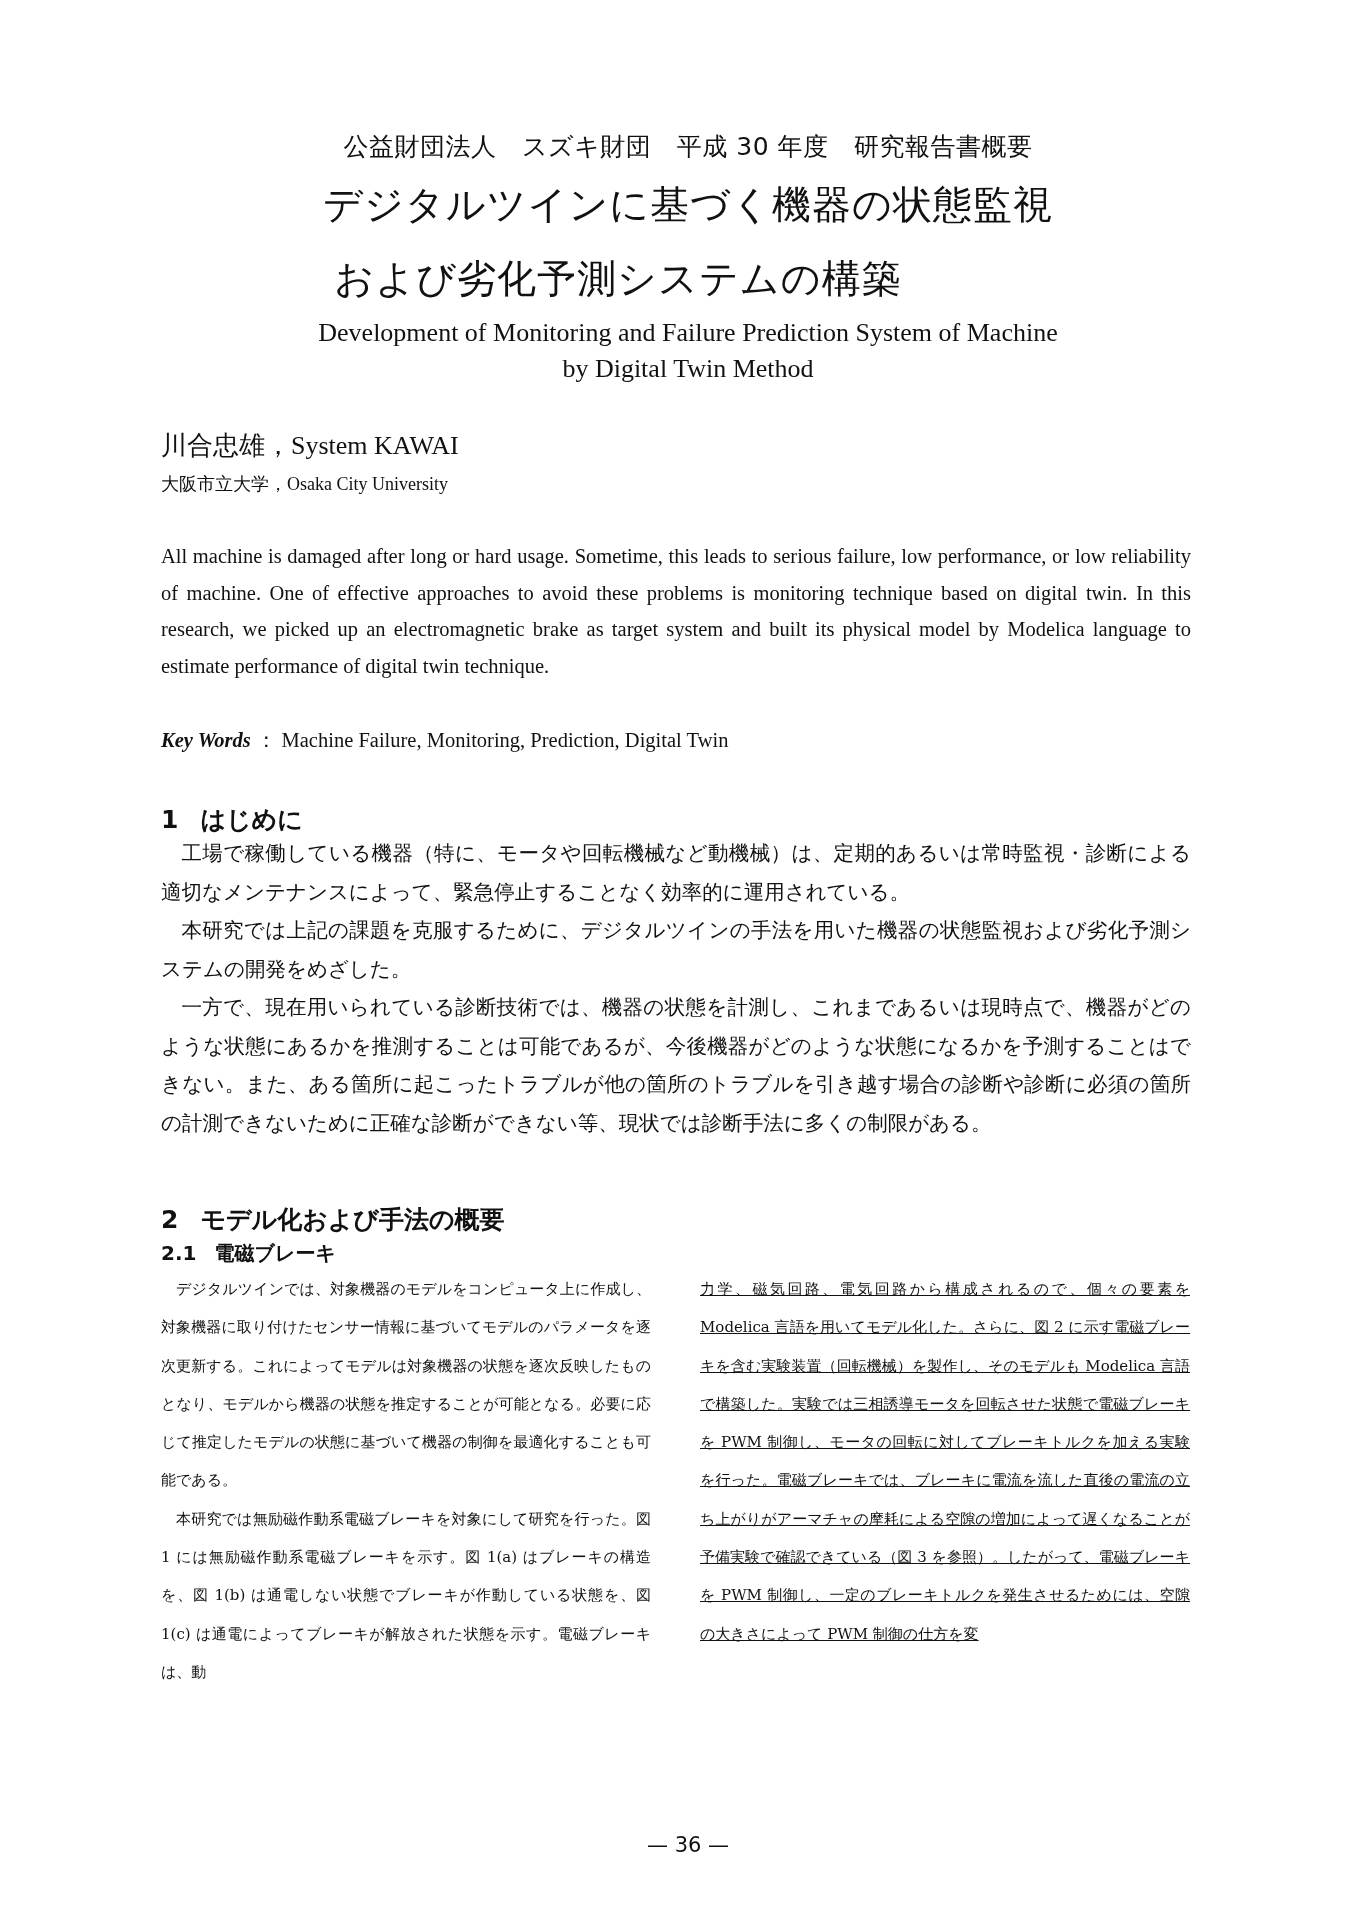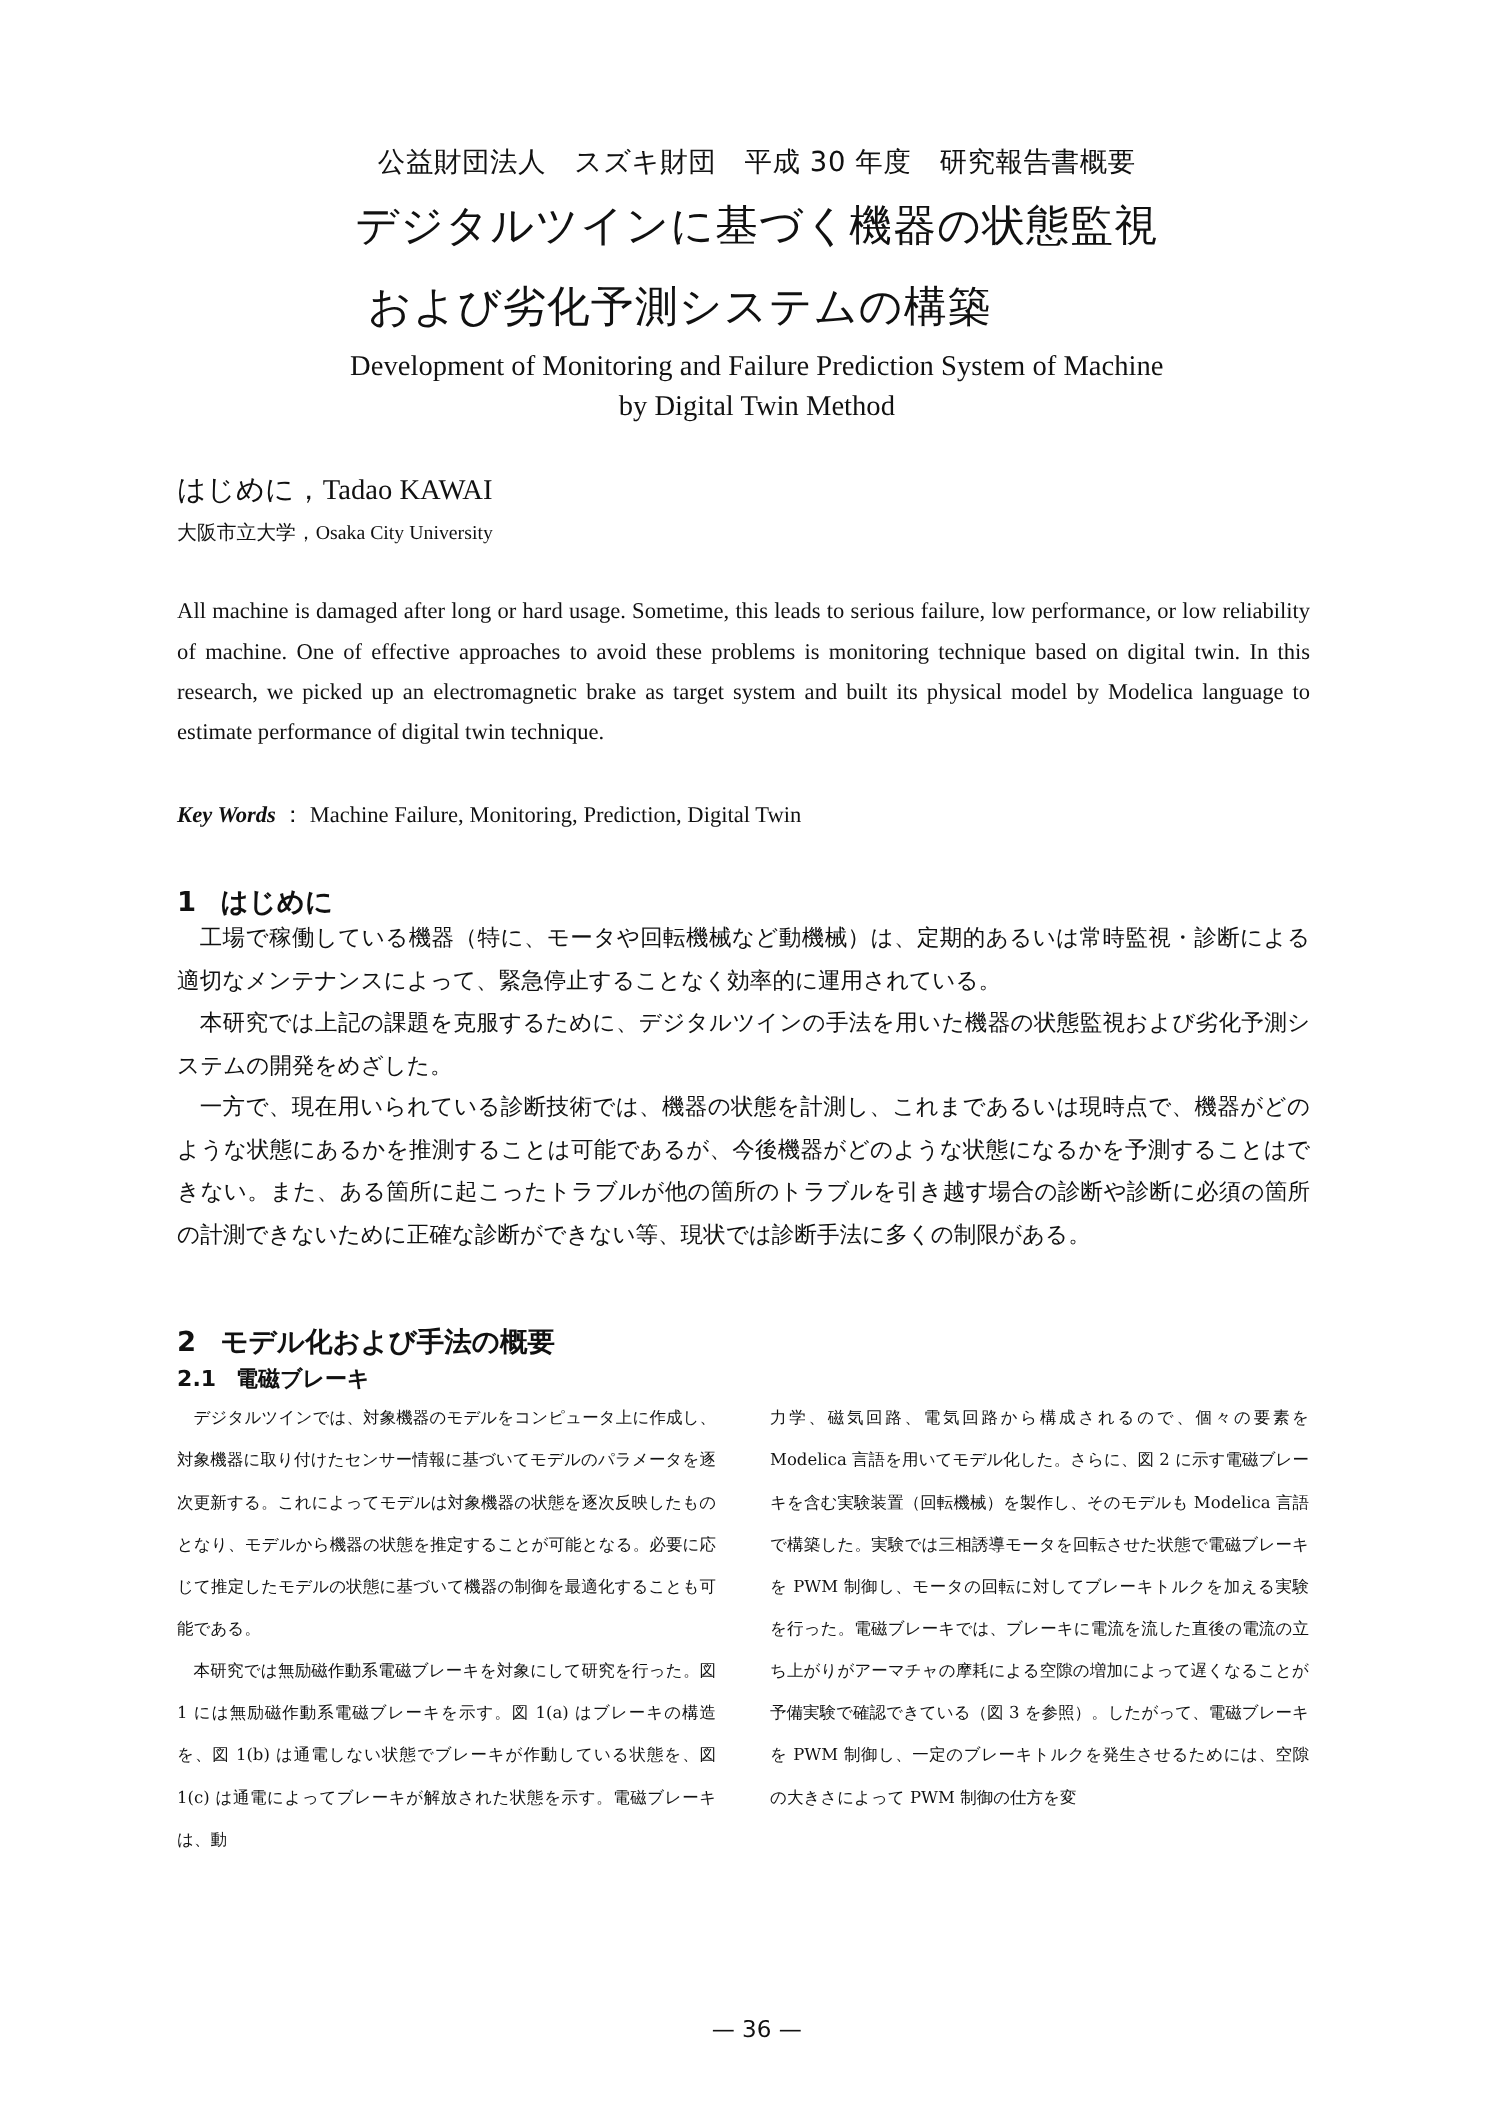--- a/index.html
+++ b/index.html
@@ -27,36 +27,36 @@
     .h2 { position: absolute; left: 161px; font-size: 20px; font-weight: bold; }
     .h2 .num { margin-right: 18px; }
 
     .body-full { position: absolute; left: 161px; width: 1030px; font-size: 20.5px; line-height: 38.5px; text-align: justify; }
     .body-full p { margin: 0; text-indent: 1em; }
 
     .col { position: absolute; top: 1270px; width: 490px; font-size: 15px; line-height: 38.3px; text-align: justify; font-family: "DejaVu Serif", "Liberation Serif", serif; }
     .col p { margin: 0; }
     .col p.indent { text-indent: 1em; }
     .col-left { left: 161px; }
-    .col-right { left: 700px; }
+    .col-right { left: 700px; text-decoration: underline; }
 
     .page-number { position: absolute; left: 0; width: 1350px; top: 1833px; font-size: 21px; }
   </style>
 </head>
 <body>
 
 <div class="page">
 
   <div class="foundation sans center">公益財団法人　スズキ財団　平成 30 年度　研究報告書概要</div>
   <div class="title-jp-1 sans center">デジタルツインに基づく機器の状態監視</div>
   <div class="title-jp-2 sans center">および劣化予測システムの構築</div>
   <div class="title-en-1 serif center">Development of Monitoring and Failure Prediction System of Machine</div>
   <div class="title-en-2 serif center">by Digital Twin Method</div>
 
-  <div class="author serif">はじめに，Tadao KAWAI</div>
+  <div class="author serif">川合忠雄，System KAWAI</div>
   <div class="affil serif">大阪市立大学，Osaka City University</div>
 
   <div class="abstract serif">All machine is damaged after long or hard usage. Sometime, this leads to serious failure, low performance, or low reliability of machine. One of effective approaches to avoid these problems is monitoring technique based on digital twin. In this research, we picked up an electromagnetic brake as target system and built its physical model by Modelica language to estimate performance of digital twin technique.</div>
 
   <div class="keywords serif">
     <span class="kw-label">Key Words</span>
     <span>：</span>
     <span>Machine Failure, Monitoring, Prediction, Digital Twin</span>
   </div>
 

